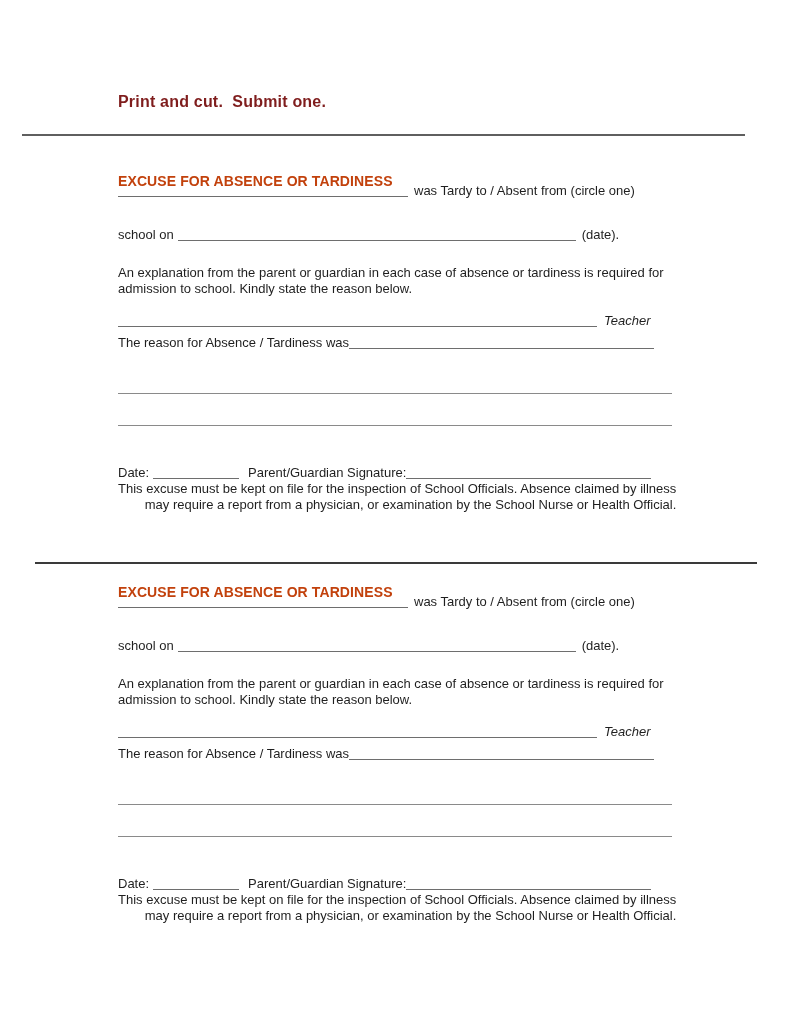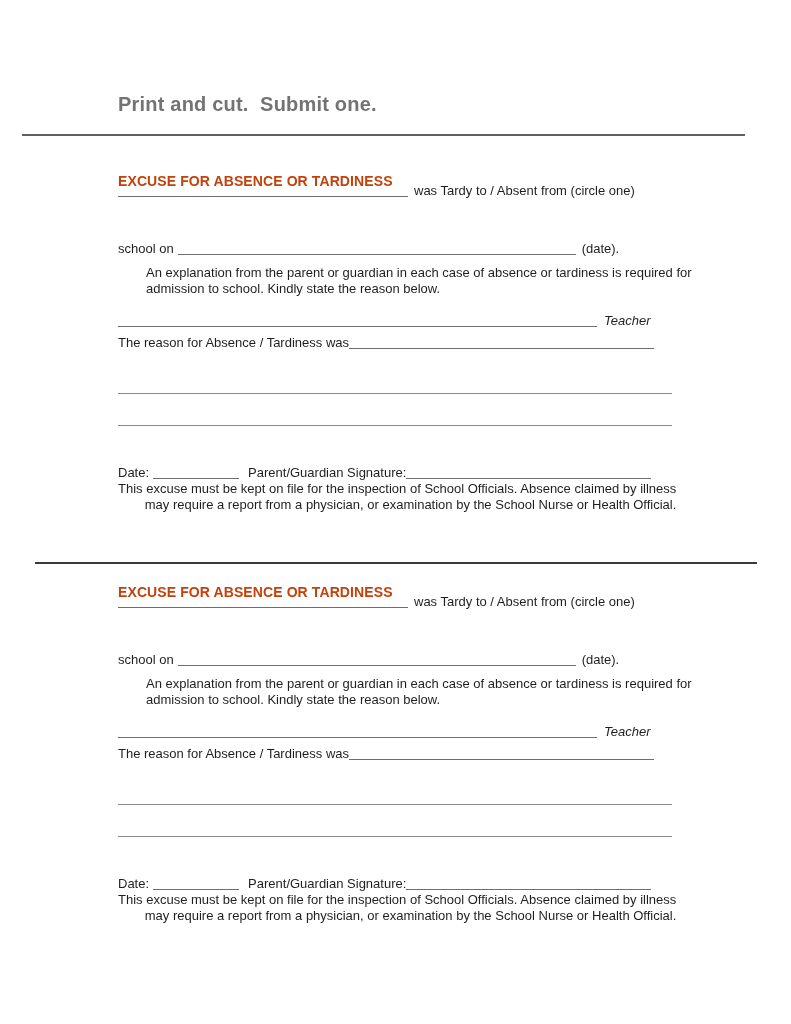--- a/index.html
+++ b/index.html
@@ -6,34 +6,34 @@
   .page{
     position:relative;
     width:791px;height:1024px;
     background:#ffffff;
     font-family:"Liberation Sans","DejaVu Sans",sans-serif;
     color:#1f1f1f;
     overflow:hidden;
   }
   .page-header{
     position:absolute;left:118px;top:93px;
-    font-size:20px;font-weight:bold;color:#737373;
+    font-size:16px;font-weight:bold;color:#7f1d1d;
     white-space:pre;letter-spacing:.2px;
   }
   .divider{position:absolute;}
   .divider.cut{left:22px;top:134px;width:723px;height:2px;background:#5f5f5f;}
   .divider.section{left:35px;top:562px;width:722px;height:2px;background:#3a3a3a;}
   .form-section{position:absolute;left:118px;width:580px;}
   .sec1{top:167px;}
   .sec2{top:578px;}
   .row{position:absolute;left:0;white-space:nowrap;font-size:13px;line-height:16px;}
   .sec-title{top:6px;font-weight:bold;font-size:14px;letter-spacing:.1px;color:#c2410c;}
   .r-tardy{top:16px;}
-  .r-school{top:74px;text-align:center;}
-  .r-para{top:98px;margin-left:28px;}
+  .r-school{top:60px;text-align:center;}
+  .r-para{top:98px;}
   .r-teacher{top:146px;font-style:italic;}
   .r-reason{top:168px;}
   .r-blank1{top:226px;}
   .r-blank2{top:258px;}
   .r-date{top:298px;}
   .r-footer{top:314px;text-align:right;}
   .blank{
     display:inline-block;height:13px;
     border-bottom:1px solid #6e6e6e;
     vertical-align:-2px;

